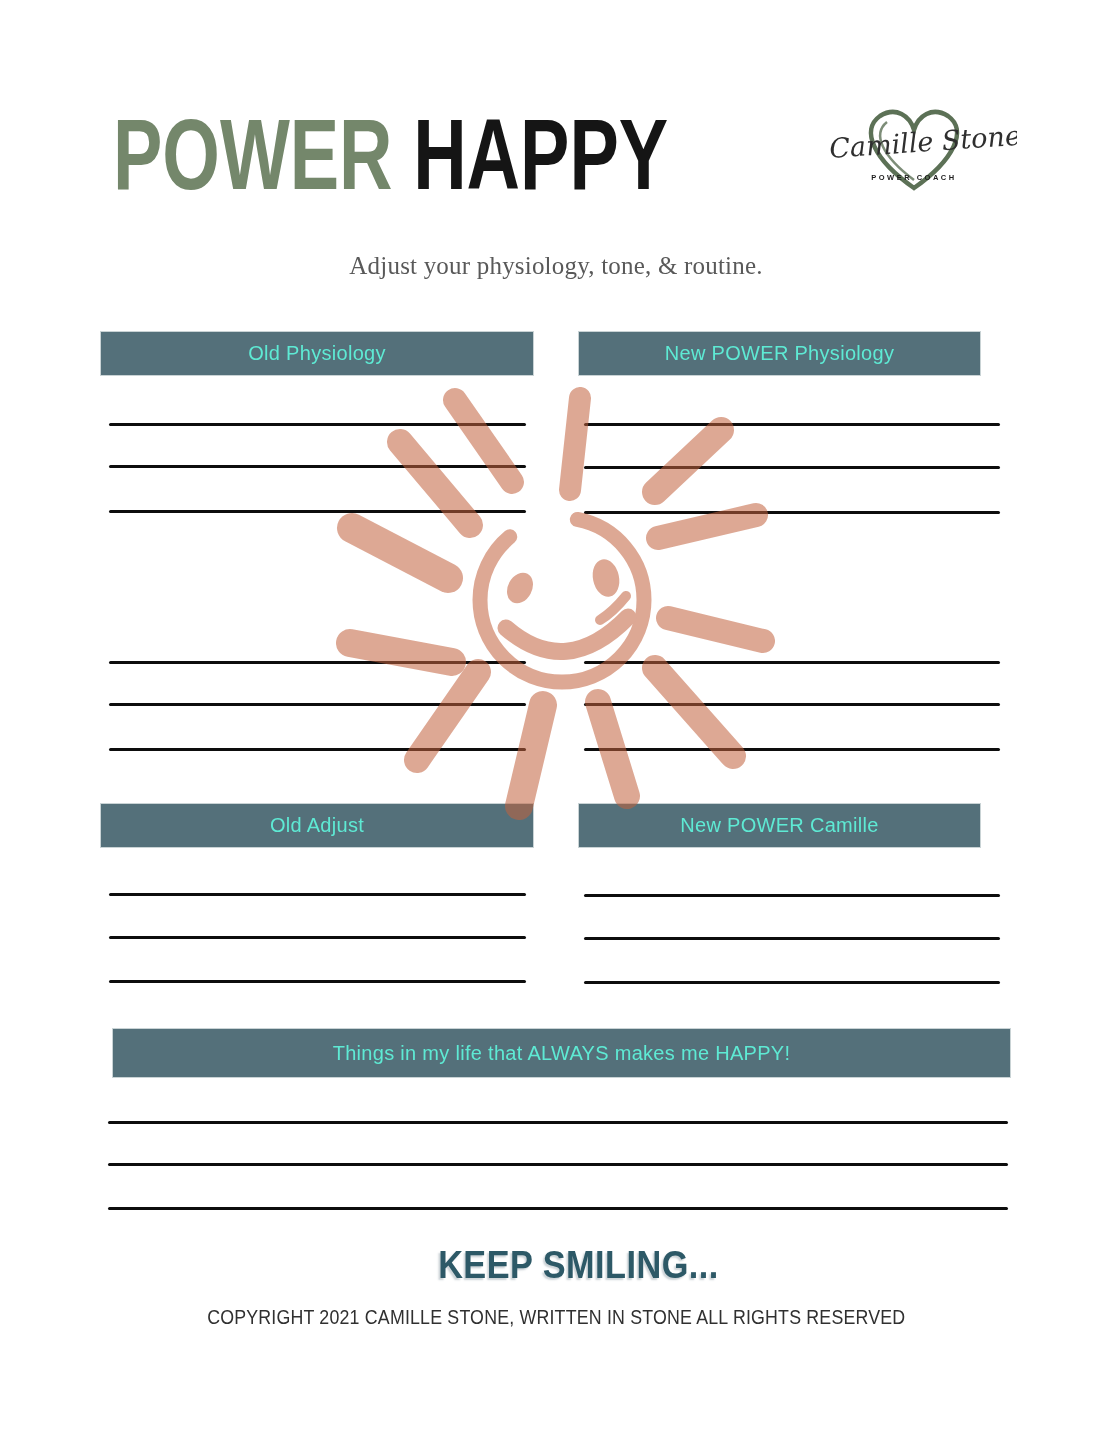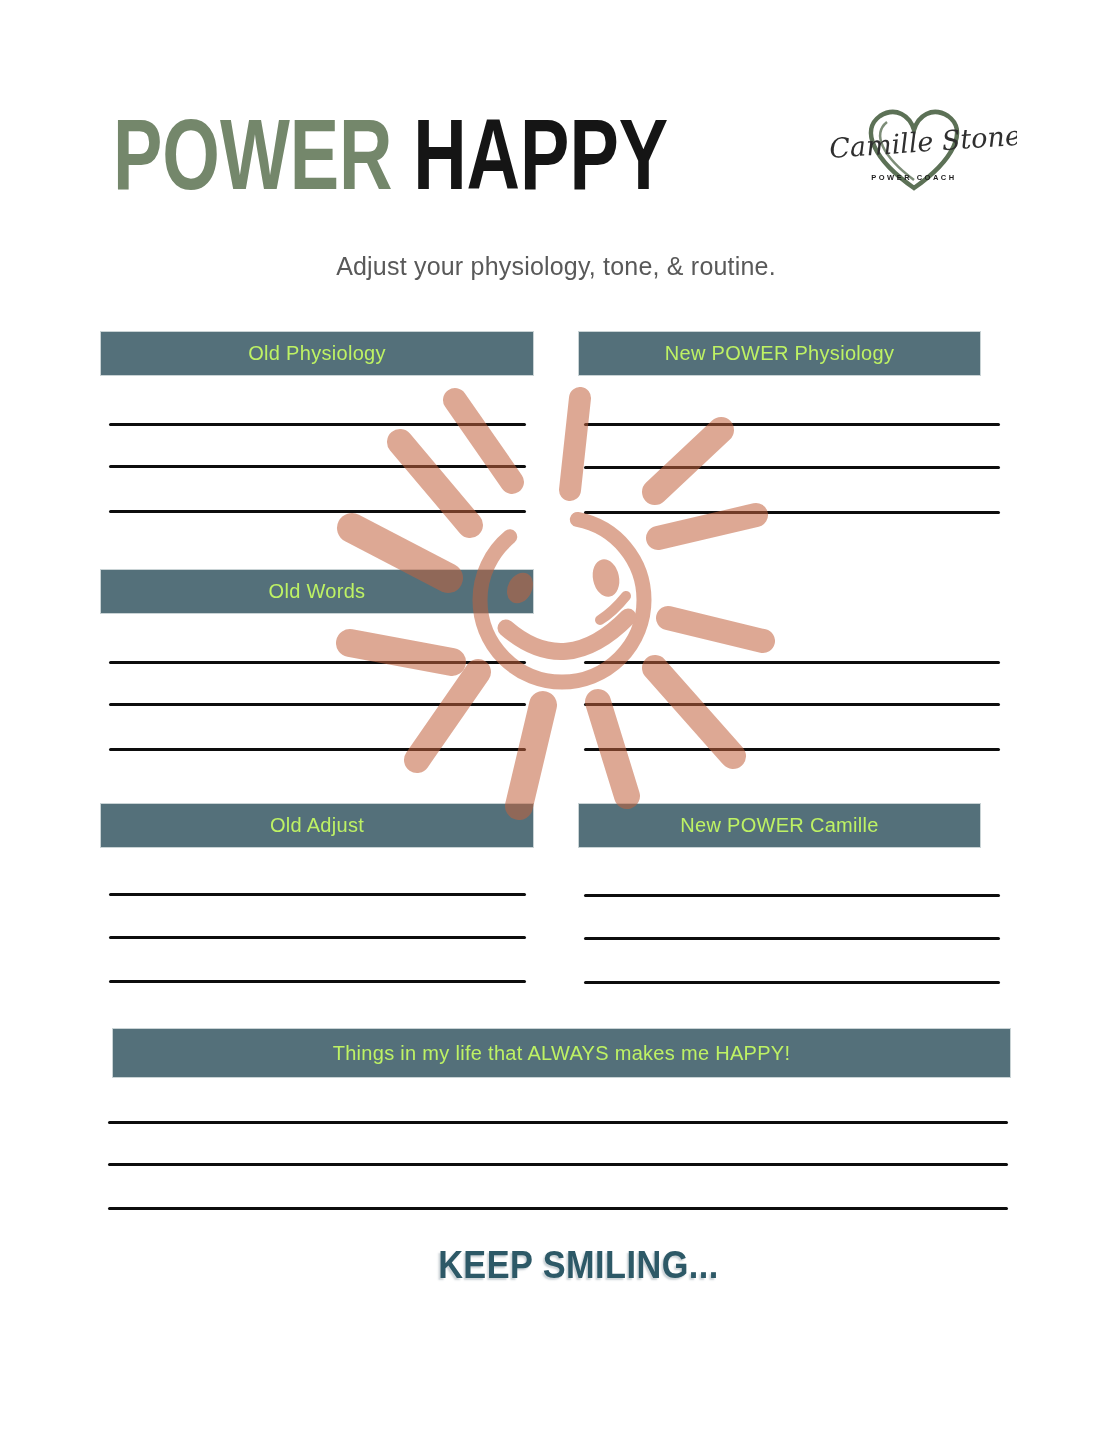--- a/index.html
+++ b/index.html
@@ -17,29 +17,29 @@
     letter-spacing:0px;white-space:nowrap;
     transform:scaleX(0.74);transform-origin:left top;
   }
   .title .t-power{color:#74876b;}
   .title .t-happy{color:#151515;}
   
   .logo{position:absolute;left:812px;top:96px;width:205px;height:110px;}
   
   .subtitle{
     position:absolute;left:0;top:252px;width:1112px;
-    text-align:center;font-size:25px;color:#595959;letter-spacing:0.2px;
+    text-align:center;font-size:25px;color:#595959;letter-spacing:0.2px;font-family:Liberation Serif, serif;
   }
   
   .bar{
     position:absolute;height:45px;
     background:#54707a;border:1px solid #c9d3d5;
     box-sizing:border-box;
     display:flex;align-items:center;justify-content:center;
-    color:#bef264;font-size:20px;letter-spacing:0.3px;
+    color:#5eead4;font-size:20px;letter-spacing:0.3px;
   }
   .bar.colL{left:100px;width:434px;}
   .bar.colR{left:578px;width:403px;}
   .bar.full{left:112px;width:899px;height:50px;}
   
   .wline{
     position:absolute;height:3px;background:#0d0d0d;border-radius:2px;
   }
   .wline.l{left:109px;width:417px;}
   .wline.r{left:584px;width:416px;}
@@ -96,23 +96,20 @@
     <span>New POWER Physiology</span>
   </div>
 
   <div class="wline l" style="top:423px"></div>
   <div class="wline l" style="top:465px"></div>
   <div class="wline l" style="top:510px"></div>
   <div class="wline r" style="top:423px"></div>
   <div class="wline r" style="top:466px"></div>
   <div class="wline r" style="top:511px"></div>
 
-  <div class="bar colL" style="top:569px">
-    <span>Old Words</span>
-  </div>
 
   <div class="wline l" style="top:661px"></div>
   <div class="wline l" style="top:703px"></div>
   <div class="wline l" style="top:748px"></div>
   <div class="wline r" style="top:661px"></div>
   <div class="wline r" style="top:703px"></div>
   <div class="wline r" style="top:748px"></div>
 
   <div class="bar colL" style="top:803px">
     <span>Old Adjust</span>
@@ -160,14 +157,17 @@
     <g fill="#c2623e" stroke="none">
 
       <ellipse cx="520" cy="588" rx="12" ry="16" transform="rotate(28 520 588)"></ellipse>
       <ellipse cx="606" cy="578" rx="13" ry="19" transform="rotate(-12 606 578)"></ellipse>
     </g>
   </svg>
 
   <div class="keep">
     <span>KEEP SMILING...</span>
   </div>
+  <div class="copyright">
+    <span>COPYRIGHT 2021 CAMILLE STONE, WRITTEN IN STONE ALL RIGHTS RESERVED</span>
+  </div>
 
 </div>
 
 </body></html>

